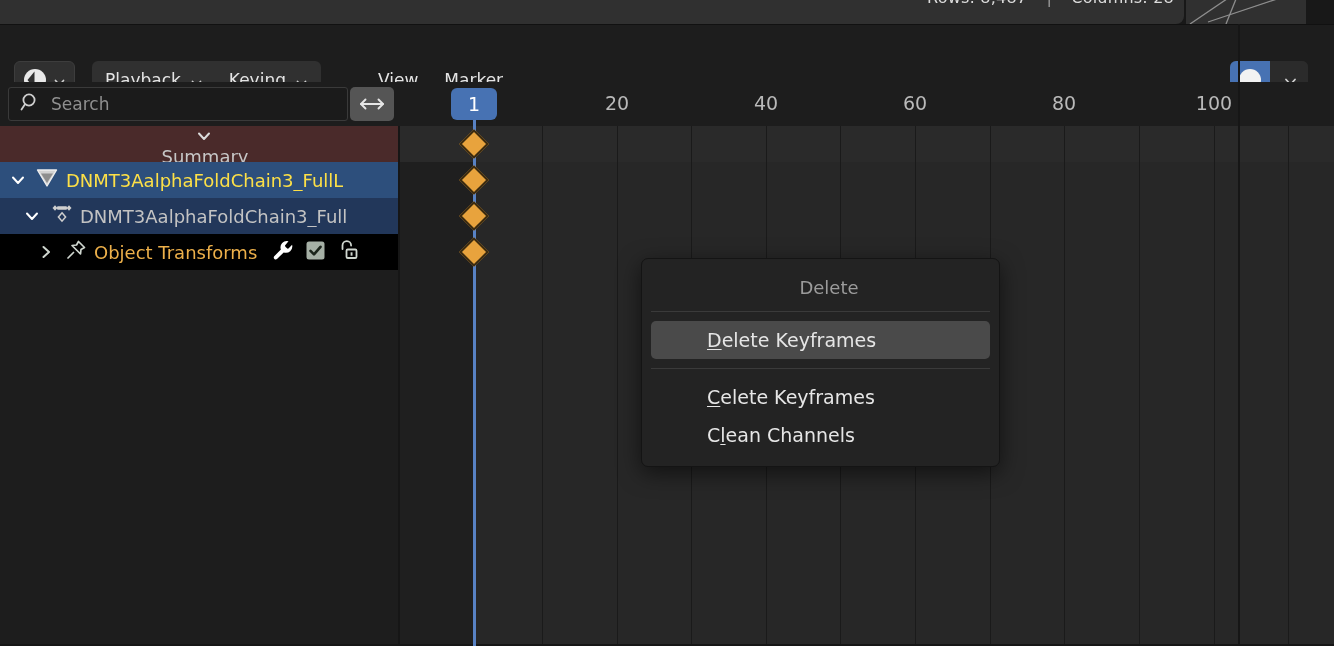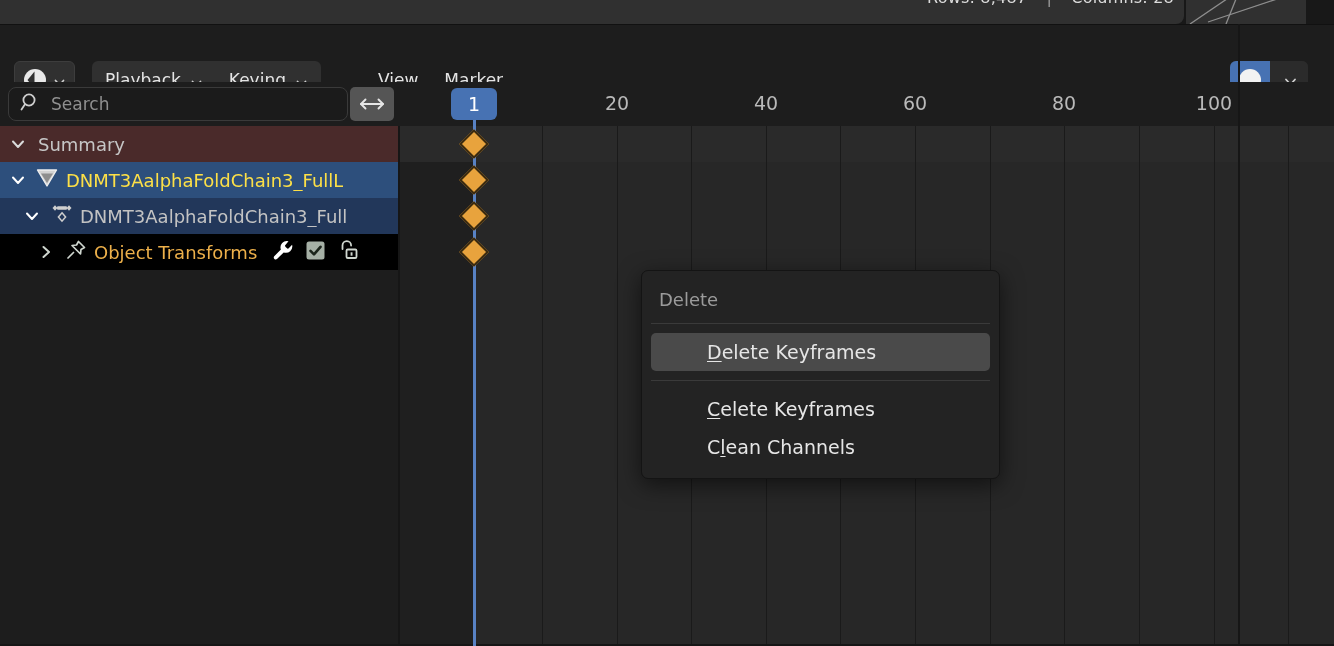--- a/index.html
+++ b/index.html
@@ -75,21 +75,21 @@
     display:flex; align-items:center; justify-content:center;
   }
 
   
   .search-row {
     position:absolute; left:0; top:82px; width:400px; height:44px;
     background:#1d1d1d;
   }
   .search-box {
     position:absolute; left:8px; top:5px; width:340px; height:34px;
-    background:#1b1b1b; border:1px solid #3a3a3a; border-radius:8px;
+    background:#1b1b1b; border:1px solid #3a3a3a; border-radius:3px;
     display:flex; align-items:center; gap:10px; padding-left:11px;
   }
   .search-ph { font-size:17px; color:#8f8f8f; }
   .filter-btn {
     position:absolute; left:350px; top:5px; width:44px; height:34px;
     background:#555555; border-radius:5px;
     display:flex; align-items:center; justify-content:center;
   }
 
   
@@ -97,21 +97,21 @@
     position:absolute; left:0; top:126px; width:400px; height:520px;
     background:#1d1d1d; overflow:hidden;
   }
   .chrow {
     position:relative; width:400px; height:36px;
     display:flex; align-items:center; white-space:nowrap; overflow:hidden;
   }
   .chrow .label {
     font-size:18px; overflow:hidden; text-overflow:clip;
   }
-  .r-summary { background:#4a2a2a; }
+  .r-summary { background:#4a2a2a;flex-direction:column; }
   .r-object  { background:#2d4f7c; }
   .r-action  { background:#22375a;align-items:center; }
   .r-group   { background:#000000; }
   .tri { width:20px; height:20px; display:block; flex:0 0 auto; }
   .ico { display:block; flex:0 0 auto; }
   .ch-icons { display:flex; align-items:center; gap:8px; margin-left:14px; }
 
   
   .ruler {
     position:absolute; left:400px; top:82px; width:934px; height:44px;
@@ -156,25 +156,26 @@
   .kr-summary { background:#2a2a2a; }
   .diamond {
     position:absolute; width:21px; height:21px;
     transform:translate(-50%,-50%) rotate(45deg);
     background:#e8a33d; border:2px solid #3a2a10;
     z-index:6;
   }
 
   
   .ctxmenu {
-    position:absolute; left:641px; top:270px; width:359px;
+    position:absolute; left:641px; top:258px; width:359px;
     background:#232323; border:1px solid #141414; border-radius:7px;
     padding:8px 0 12px 0;
     box-shadow:0 6px 22px rgba(0,0,0,.55);
     z-index:40;
+    text-align:center;
   }
   .ctx-title {
     font-size:18px; color:#9b9b9b; padding:10px 0 12px 17px;
   }
   .ctx-sep { height:1px; background:#3a3a3a; margin:1px 9px 9px 9px; }
   .ctx-item {
     margin:0 9px; height:38px; border-radius:5px;
     display:flex; align-items:center; padding-left:56px;
     font-size:19px; color:#e6e6e6;
   }

